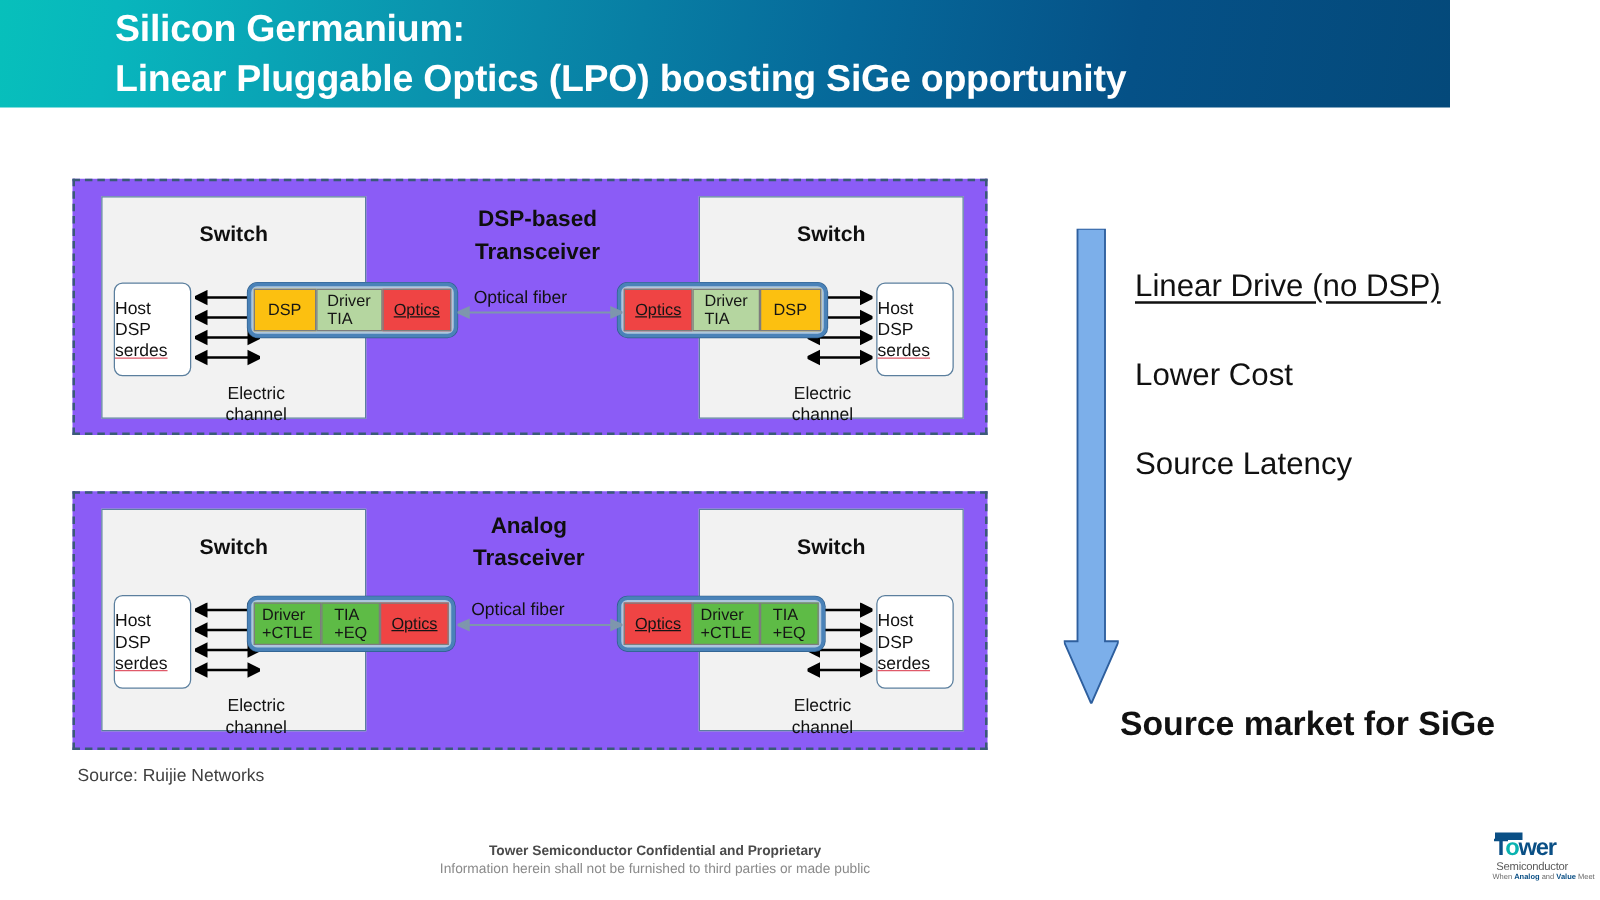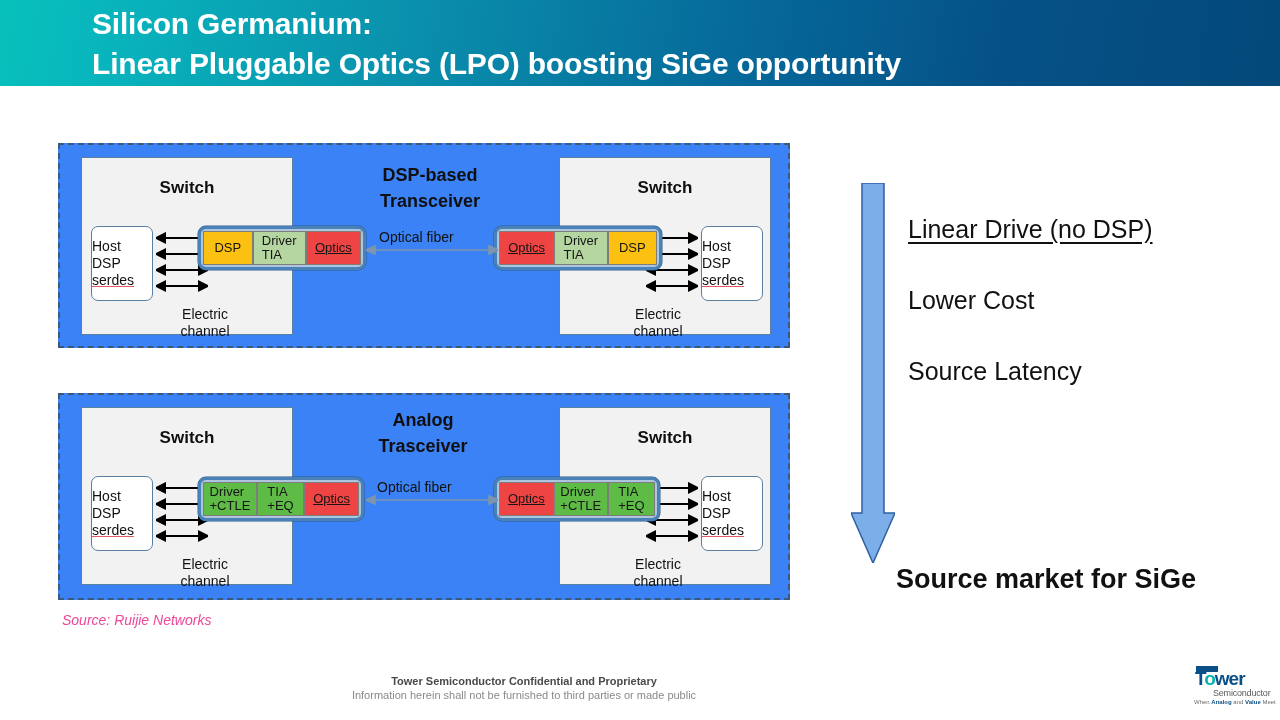--- a/index.html
+++ b/index.html
@@ -13,42 +13,42 @@
     font-family: "Liberation Sans", sans-serif;
     overflow: hidden;
     position: relative;
   }
 
   
   .header {
     position: absolute;
     left: 0;
     top: 0;
-    width: 1280px;
+    width: 1160px;
     height: 86px;
     background: linear-gradient(100deg, #07c0bb 0%, #08b6bd 8%, #0a93ae 30%, #06699a 58%, #055187 78%, #04497a 100%);
   }
   .header-title {
     position: absolute;
     left: 92px;
     top: 4px;
     width: 1100px;
     color: #ffffff;
     font-size: 30px;
     font-weight: bold;
     line-height: 40px;
     letter-spacing: -0.2px;
     white-space: pre-line;
   }
 
   
   .panel {
     position: absolute;
     border: 2px dashed #3a5a78;
-    background: #3b82f6;
+    background: #8b5cf6;
     box-sizing: border-box;
   }
   #panel-dsp { left: 58px; top: 143px; width: 732px; height: 205px; }
   #panel-analog { left: 58px; top: 393px; width: 732px; height: 207px; }
 
   .switch-box {
     position: absolute;
     border: 1px solid #5b7f9e;
     background: #f2f2f2;
     box-sizing: border-box;
@@ -177,22 +177,21 @@
   }
   #fiber-label-dsp    { left: 379px; top: 229px; }
   #fiber-label-analog { left: 377px; top: 479px; }
 
   
   .source {
     position: absolute;
     left: 62px;
     top: 612px;
     font-size: 14px;
-    font-style: italic;
-    color: #ec4899;
+    color: #404040;
   }
 
   
   .big-arrow {
     position: absolute;
     left: 851px;
     top: 183px;
     width: 44px;
     height: 380px;
   }
@@ -267,21 +266,21 @@
     top: 3px;
     font-size: 19px;
     font-weight: bold;
     letter-spacing: -1px;
     color: #0a4f85;
     line-height: 19px;
   }
   .logo-tower .t-o { color: #0ab3b0; }
   .logo-semi {
     position: absolute;
-    left: 21px;
+    left: 5px;
     top: 22px;
     font-size: 9px;
     color: #5a5a5a;
     letter-spacing: -0.2px;
     line-height: 10px;
     text-align: right;
   }
   .logo-tag {
     position: absolute;
     left: 2px;

